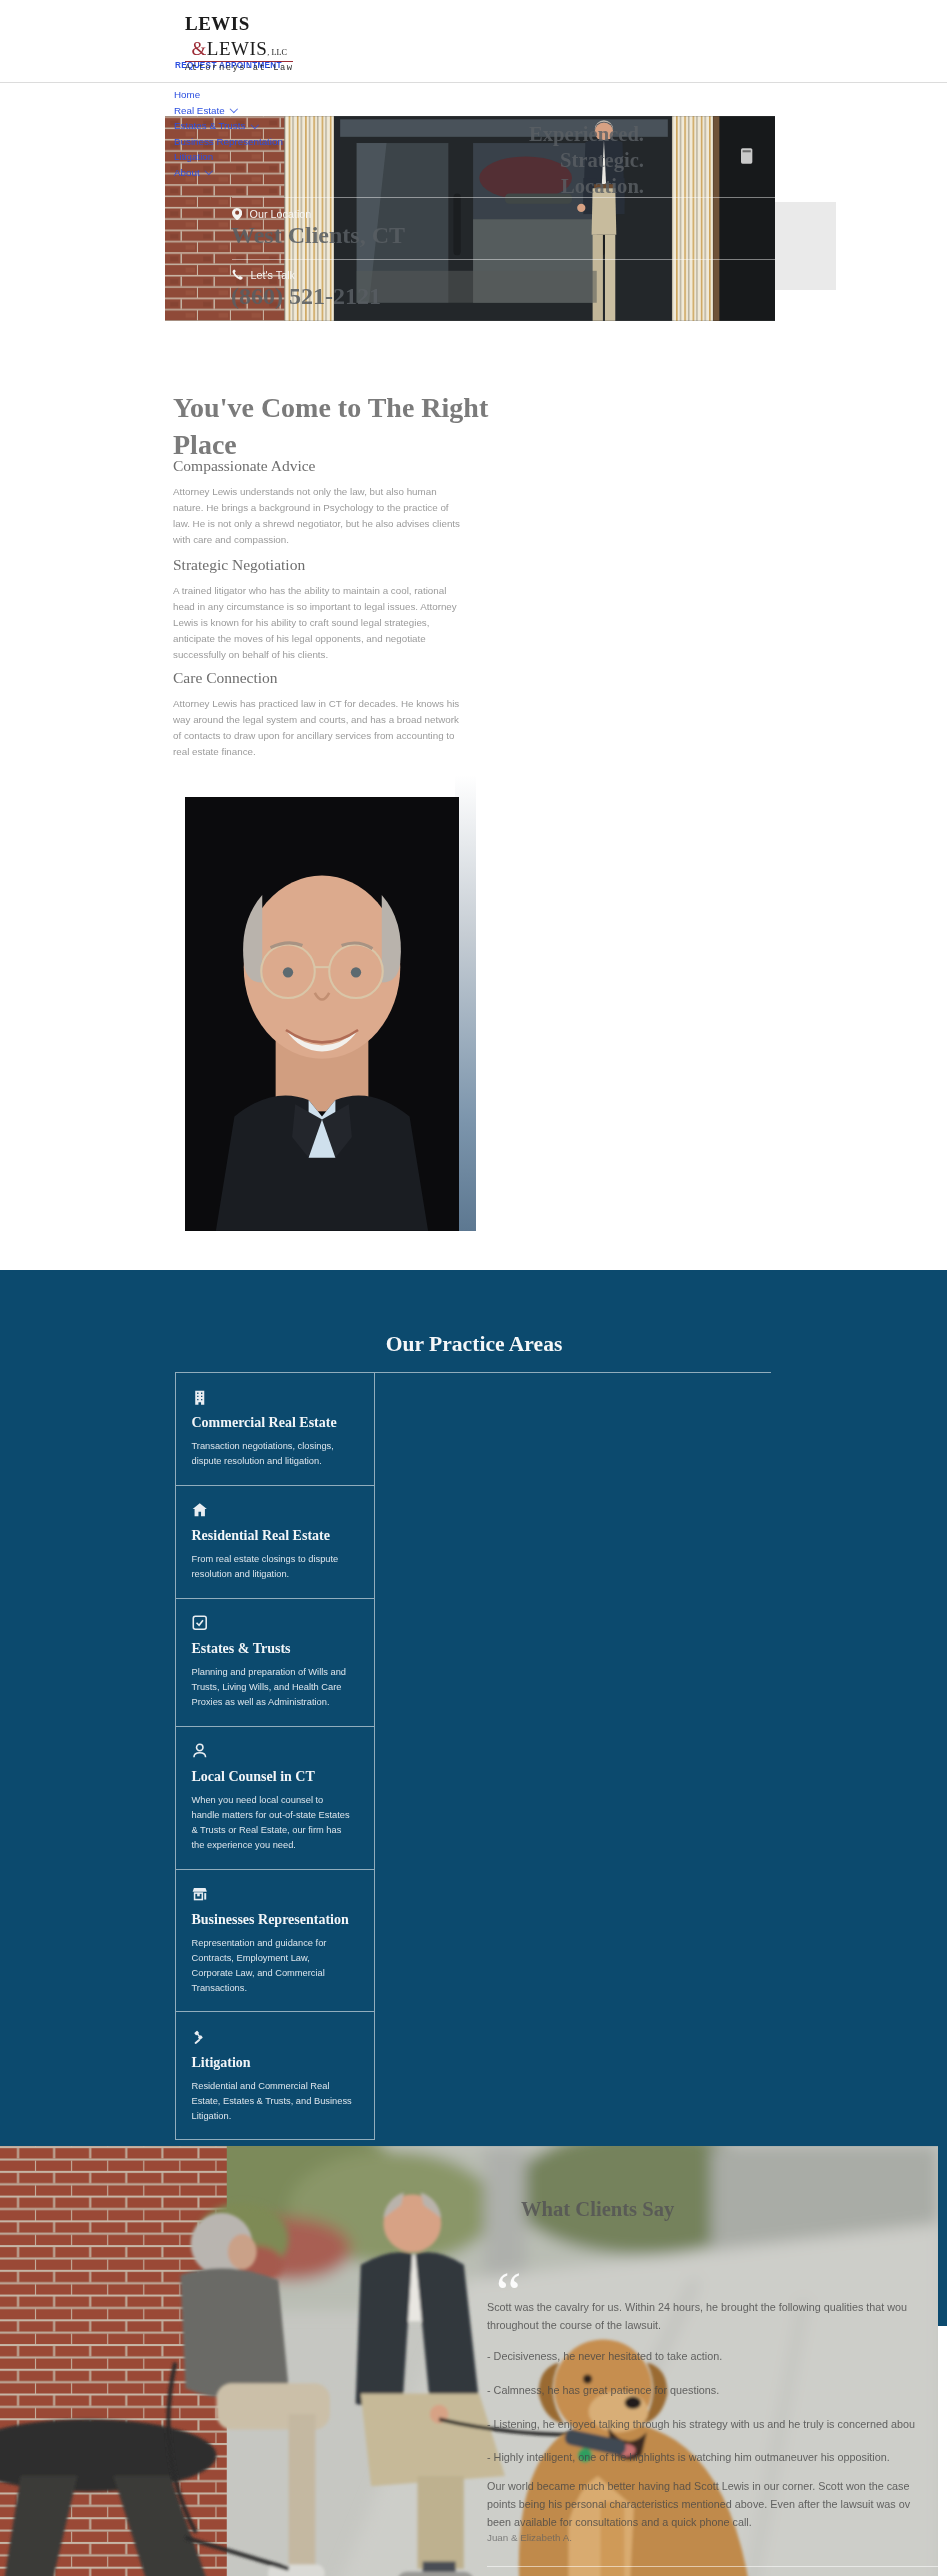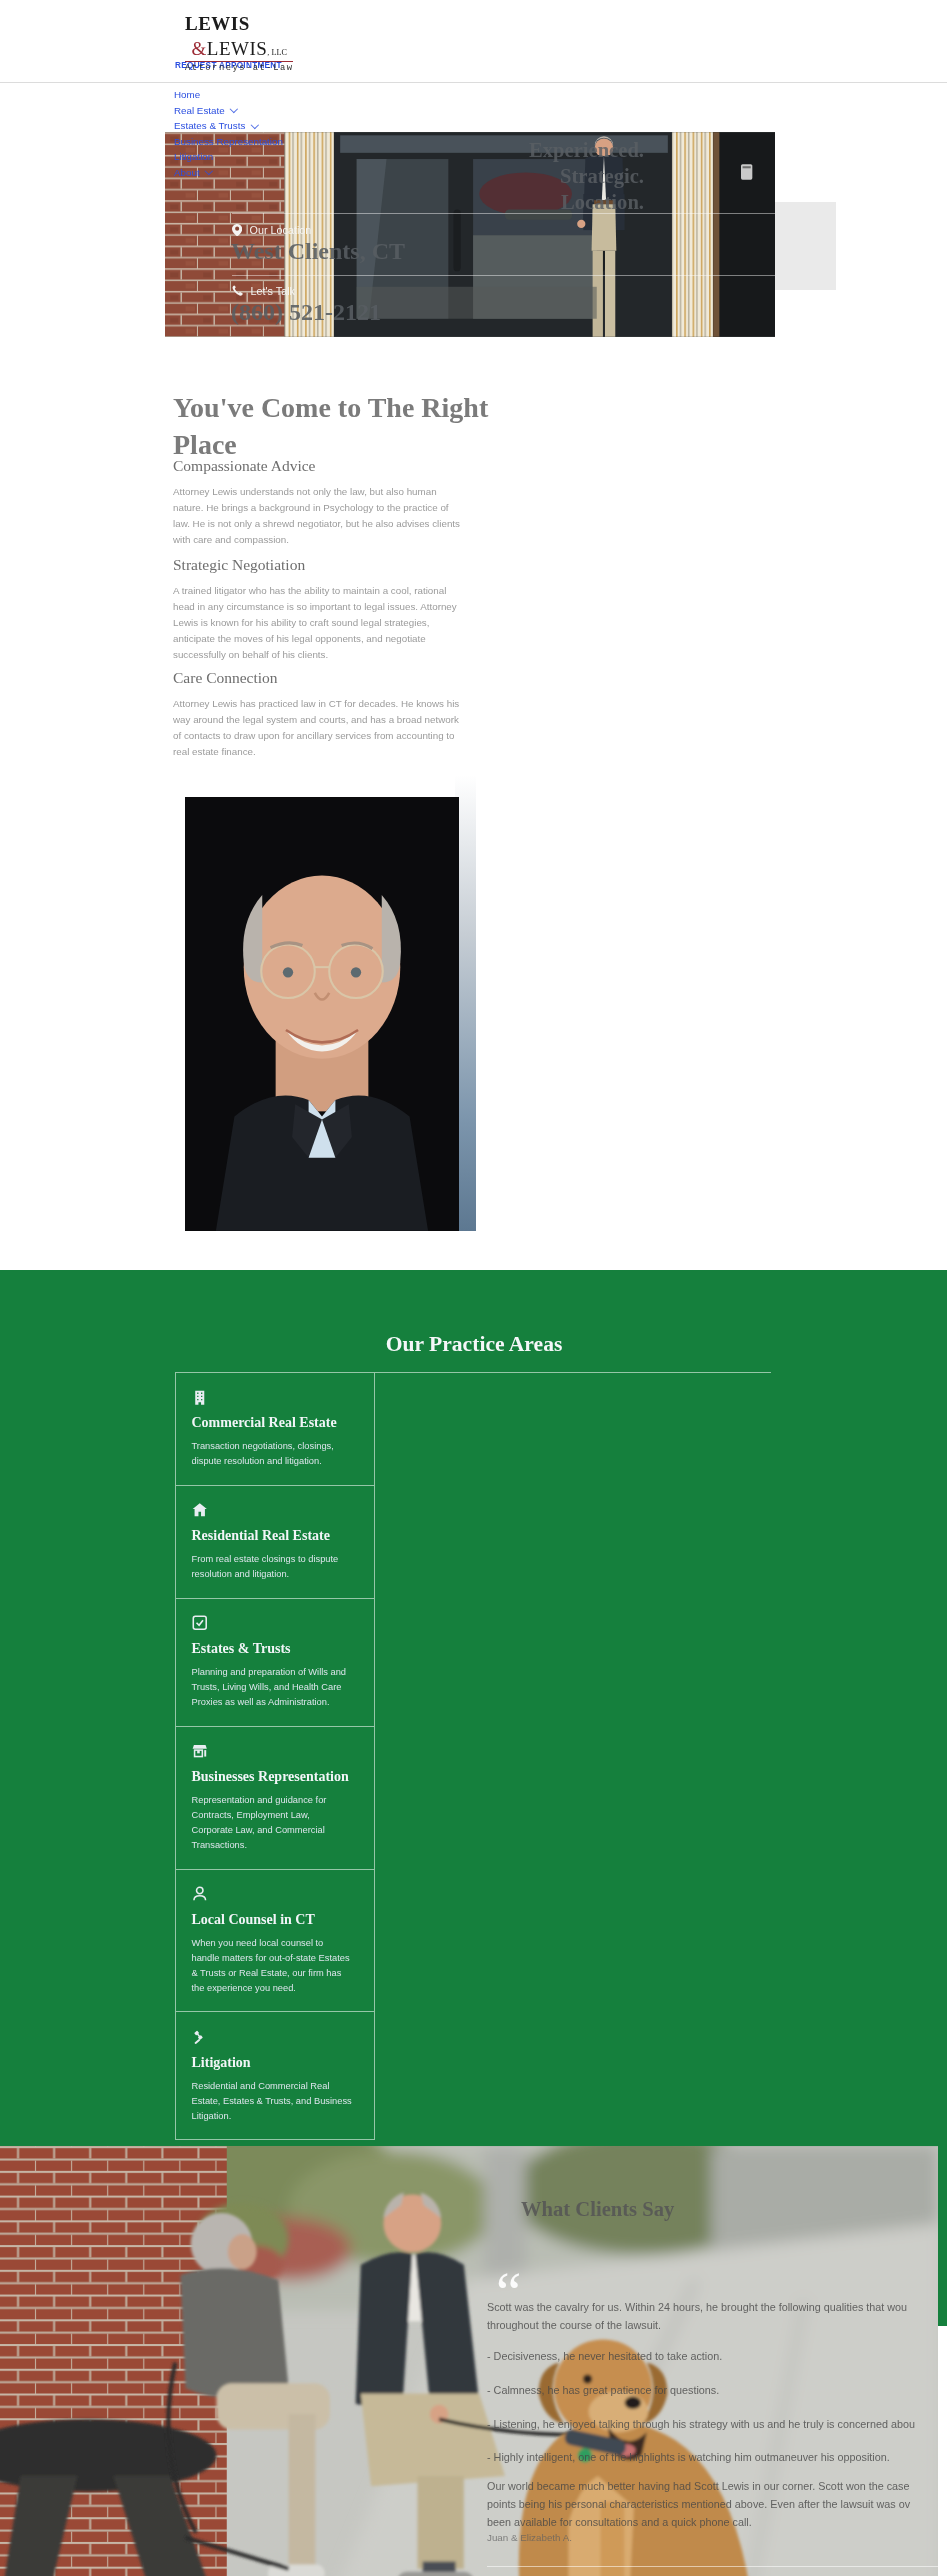--- a/index.html
+++ b/index.html
@@ -18,21 +18,21 @@
   .req-btn{font-size:8.2px;font-weight:bold;color:#2b4fe0;letter-spacing:0.3px;cursor:pointer;}
   .hdr-divider{left:0;top:82px;width:948px;height:0.5px;background:#dcdcdc;}
 
   
   .nav{left:174px;top:87px;z-index:30;}
   .nav-item{display:flex;align-items:center;height:15.5px;font-size:9.8px;color:#2b4fe0;cursor:pointer;}
   .chev{width:4.6px;height:4.6px;border-right:1px solid #2b4fe0;border-bottom:1px solid #2b4fe0;
         transform:rotate(45deg);margin-left:6.2px;margin-top:-2.1px;opacity:.8;}
 
   
-  .hero{left:165px;top:132px;width:610px;height:235px;overflow:hidden;z-index:10;}
+  .hero{left:165px;top:116px;width:610px;height:235px;overflow:hidden;z-index:10;}
   .gray-block{left:774px;top:202px;width:62px;height:88px;background:#eaeaea;z-index:5;}
   .hero-headline{right:131px;top:5.2px;text-align:right;font-family:"Liberation Serif",serif;
         font-weight:bold;font-size:20.6px;line-height:26px;color:rgba(90,95,100,0.82);z-index:12;}
   .hero-line{left:67px;width:543px;height:0.5px;background:rgba(255,255,255,0.45);z-index:12;}
   .hero-label{display:flex;align-items:center;gap:7.2px;color:#f4f4f2;font-size:10.8px;z-index:12;}
   .hero-big{font-family:"Liberation Serif",serif;font-weight:bold;font-size:24px;
         color:rgba(88,93,98,0.88);z-index:12;}
 
   
   .intro-h2{left:173px;top:389px;width:319px;font-family:"Liberation Serif",serif;
@@ -40,21 +40,21 @@
   .intro-h3{font-family:"Liberation Serif",serif;font-size:15.5px;color:#6e6e6e;}
   .intro-p{width:291px;font-size:9.8px;line-height:16px;color:#9b9b9b;}
 
   
   .portrait-wrap{left:185px;top:775px;width:291px;height:456px;}
   .portrait-strip{position:absolute;right:0;top:0;width:20.6px;height:456px;
         background:linear-gradient(to bottom,#ffffff 0%,#c6cdd4 35%,#7d96ad 75%,#5d7891 100%);}
   .portrait-photo{position:absolute;left:0;top:22px;width:274px;height:434px;background:#0b0b0d;}
 
   
-  .practice{left:0;top:1270px;width:948px;height:1056px;background:#15803d;}
+  .practice{left:0;top:1270px;width:948px;height:1056px;background:#0c4a6e;}
   .practice-title{position:absolute;left:0;top:62px;width:948px;text-align:center;
         font-family:"Liberation Serif",serif;font-weight:bold;font-size:21.6px;color:#f5f7f9;}
   .pa-grid{position:absolute;left:175px;top:102px;width:596px;border-top:0.5px solid rgba(255,255,255,0.55);}
   .pa-col{width:200px;}
   .pa-card{box-sizing:border-box;width:200px;border:0.5px solid rgba(255,255,255,0.55);border-top:none;
         padding:16.5px 14.4px 15.5px 15.5px;}
   .pa-card .ic{width:15.5px;height:15.5px;margin-bottom:8.2px;}
   .pa-title{font-family:"Liberation Serif",serif;font-weight:bold;font-size:14px;color:#f2f5f8;margin-bottom:8.2px;}
   .pa-body{font-size:9.3px;line-height:15px;color:#dde5ec;width:162px;}
 
@@ -257,36 +257,36 @@
           <svg class="ic" viewBox="0 0 24 24">
               <rect x="2" y="2" width="20" height="20" rx="3" fill="none" stroke="#e8edf2" stroke-width="2.4"></rect>
               <path d="M7,12 L11,16 L17,8" fill="none" stroke="#e8edf2" stroke-width="2.6"></path>
             </svg>
           <div class="pa-title">Estates &amp; Trusts</div>
           <div class="pa-body">Planning and preparation of Wills and Trusts, Living Wills, and Health Care Proxies as well as Administration.</div>
         </div>
 
         <div class="pa-card">
           <svg class="ic" viewBox="0 0 24 24">
+              <circle cx="12" cy="7" r="5" fill="none" stroke="#e8edf2" stroke-width="2.4"></circle>
+              <path d="M3,22 Q3,15 12,15 Q21,15 21,22" fill="none" stroke="#e8edf2" stroke-width="2.4"></path>
+            </svg>
+          <div class="pa-title">Local Counsel in CT</div>
+          <div class="pa-body">When you need local counsel to handle matters for out-of-state Estates &amp; Trusts or Real Estate, our firm has the experience you need.</div>
+        </div>
+
+        <div class="pa-card">
+          <svg class="ic" viewBox="0 0 24 24">
               <path d="M3,3 L21,3 L23,9 L1,9 Z" fill="#e8edf2"></path>
               <rect x="4" y="11" width="12" height="10" fill="none" stroke="#e8edf2" stroke-width="2.4"></rect>
               <rect x="19" y="11" width="3" height="10" fill="#e8edf2"></rect>
               <rect x="8" y="11" width="4" height="5" fill="#e8edf2"></rect>
             </svg>
           <div class="pa-title">Businesses Representation</div>
           <div class="pa-body">Representation and guidance for Contracts, Employment Law, Corporate Law, and Commercial Transactions.</div>
-        </div>
-
-        <div class="pa-card">
-          <svg class="ic" viewBox="0 0 24 24">
-              <circle cx="12" cy="7" r="5" fill="none" stroke="#e8edf2" stroke-width="2.4"></circle>
-              <path d="M3,22 Q3,15 12,15 Q21,15 21,22" fill="none" stroke="#e8edf2" stroke-width="2.4"></path>
-            </svg>
-          <div class="pa-title">Local Counsel in CT</div>
-          <div class="pa-body">When you need local counsel to handle matters for out-of-state Estates &amp; Trusts or Real Estate, our firm has the experience you need.</div>
         </div>
 
         <div class="pa-card">
           <svg class="ic" viewBox="0 0 24 24">
               <g transform="rotate(-40 12 12)">
                 <rect x="9" y="2" width="6" height="5" rx="1" fill="#e8edf2"></rect>
                 <rect x="9" y="11" width="6" height="5" rx="1" fill="#e8edf2"></rect>
                 <rect x="10.8" y="6" width="2.4" height="6" fill="#e8edf2"></rect>
               </g>
               <rect x="3" y="18" width="10" height="3" rx="1.5" transform="rotate(-40 8 19)" fill="#e8edf2"></rect>

